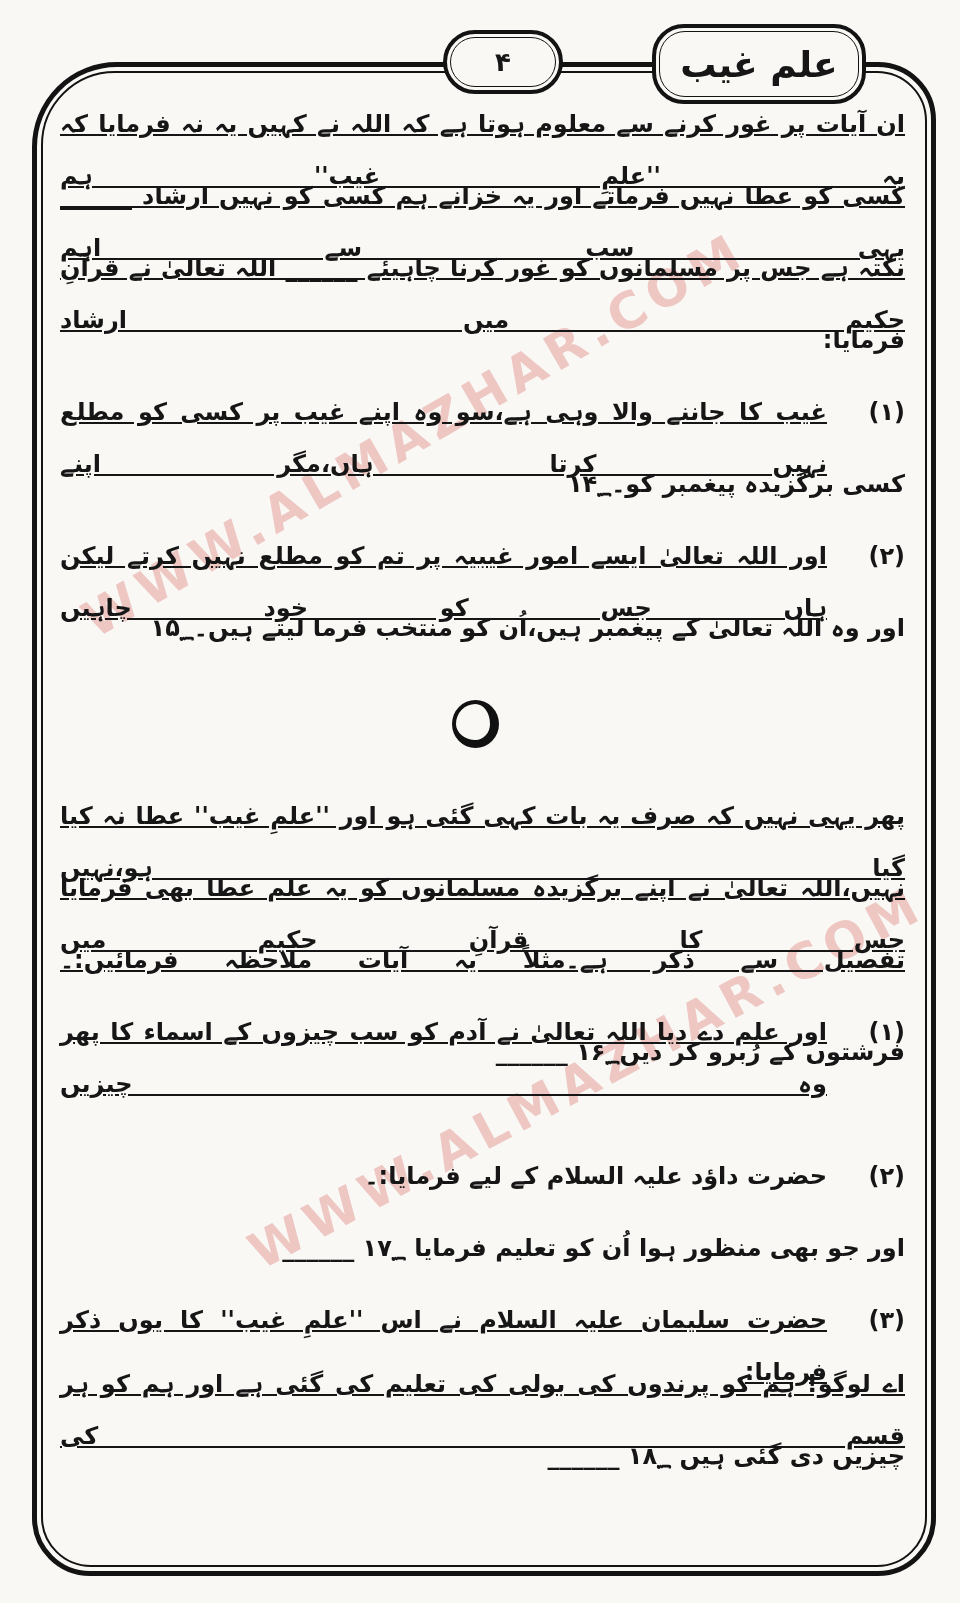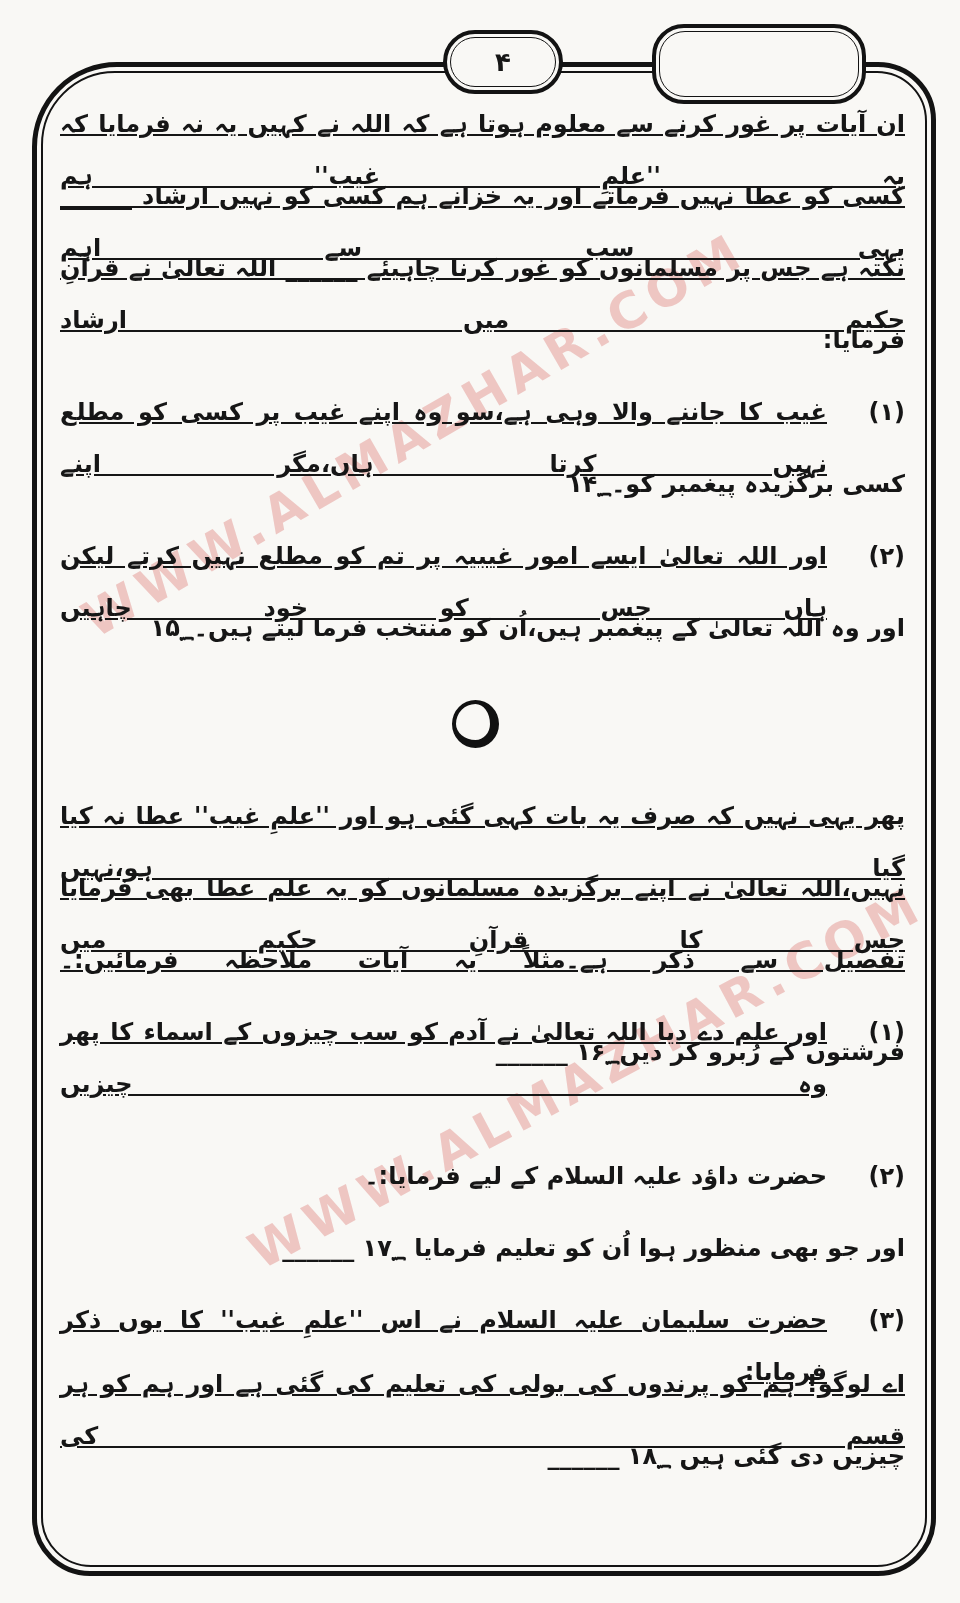--- a/index.html
+++ b/index.html
@@ -76,20 +76,21 @@
 <div class="frame">
   <div class="frame-inner"></div>
 </div>
 
 <div class="pill pill-num">
   <div class="pill-in"></div>
   <span class="lbl">۴</span>
 </div>
 <div class="pill pill-title">
   <div class="pill-in"></div>
+  <span class="lbl">علم غیب</span>
 </div>
 
 <div class="tl just" style="top:98px">ان آیات پر غور کرنے سے معلوم ہوتا ہے کہ اللہ نے کہیں یہ نہ فرمایا کہ یہ ''علمِ غیب'' ہم</div>
 <div class="tl just" style="top:170px">کسی کو عطا نہیں فرماتے اور یہ خزانے ہم کسی کو نہیں ارشاد ______ یہی سب سے اہم</div>
 <div class="tl just" style="top:242px">نکتہ ہے جس پر مسلمانوں کو غور کرنا چاہیئے ______ اللہ تعالیٰ نے قرآنِ حکیم میں ارشاد</div>
 <div class="tl lft" style="top:314px">فرمایا:</div>
 
 <div class="tl" style="top:386px">
   <div class="row">
     <span class="num">(۱)</span>

